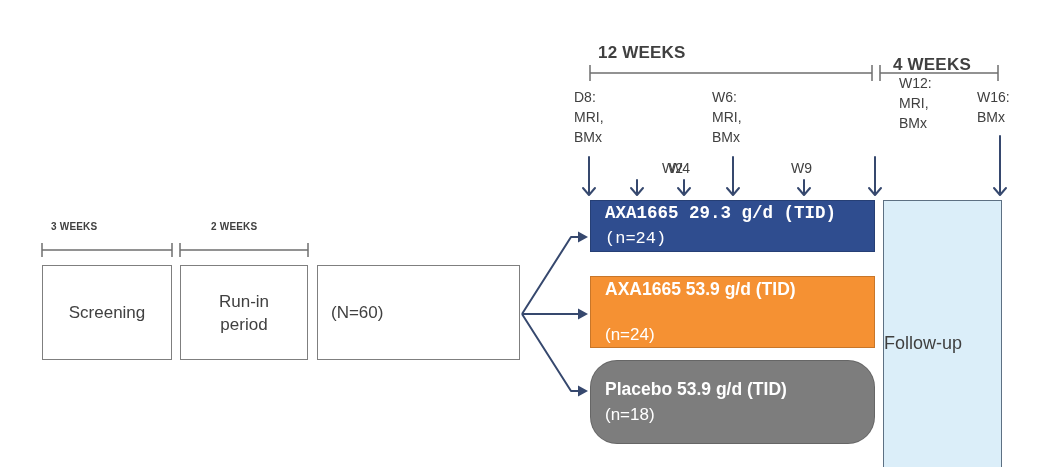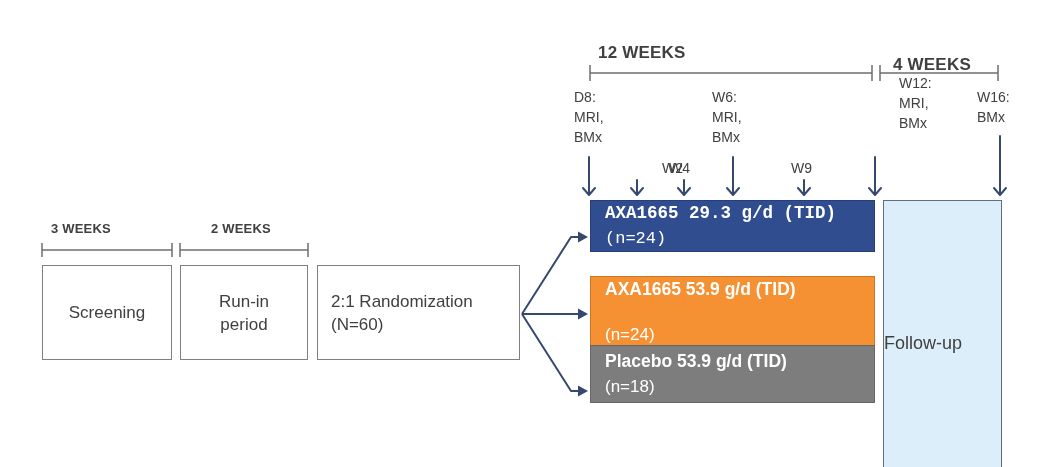--- a/index.html
+++ b/index.html
@@ -4,21 +4,21 @@
 <style>
   html,body{margin:0;padding:0;background:#ffffff;}
   .canvas{
     position:relative;width:1044px;height:467px;background:#ffffff;overflow:hidden;
     font-family:"Liberation Sans","DejaVu Sans",sans-serif;color:#3f3f3f;
   }
   svg.overlay{position:absolute;left:0;top:0;width:1044px;height:467px;}
 
   
   .duration{position:absolute;font-size:17px;font-weight:700;color:#404040;letter-spacing:.2px;white-space:nowrap;}
-  .duration.small{font-size:13px;}
+  .duration.small{font-size:10px;}
 
   
   .tp{position:absolute;font-size:14px;line-height:20px;color:#404040;white-space:nowrap;}
 
   
   .wbox{
     position:absolute;background:#ffffff;border:1px solid #7f7f7f;box-sizing:border-box;
     display:flex;flex-direction:column;justify-content:center;align-items:center;
     font-size:17px;line-height:23px;color:#404040;text-align:center;
   }
@@ -28,21 +28,21 @@
   .arm{
     position:absolute;left:590px;width:285px;box-sizing:border-box;
     display:flex;flex-direction:column;justify-content:center;
     padding-left:14px;color:#ffffff;font-size:17.5px;line-height:25px;
     border:1px solid rgba(0,0,0,0.18);
   }
   .arm .t1{font-weight:700;}
   .arm .t2{font-weight:400;font-size:17px;}
   .arm1{top:200px;height:52px;font-family:Liberation Mono, monospace;}
   .arm2{top:276px;height:72px;justify-content:space-between;}
-  .arm3{top:345px;height:58px;}
+  .arm3{top:360px;height:84px;border-radius:27px;}
 
   
   .fubox{
     position:absolute;left:883px;top:200px;width:119px;height:286px;box-sizing:border-box;
     background:#dbeef9;border:1.5px solid #5d7083;
     display:flex;justify-content:flex-start;align-items:center;
     font-size:18px;color:#3f3f3f;
   }
 </style>
 </head>
@@ -152,21 +152,20 @@
   </div>
 
   <div class="wbox" style="left:42px;top:265px;width:130px;height:95px;">
     <div>Screening</div>
   </div>
   <div class="wbox" style="left:180px;top:265px;width:128px;height:95px;">
     <div>Run-in</div>
     <div>period</div>
   </div>
   <div class="wbox leftalign" style="left:317px;top:265px;width:203px;height:95px;">
-    <div>2:1 Randomization</div>
     <div>(N=60)</div>
   </div>
 
   <div class="arm arm1" style="background-color: rgb(47, 77, 143);">
     <div class="t1">AXA1665 29.3 g/d (TID)</div>
     <div class="t2">(n=24)</div>
   </div>
   <div class="arm arm2" style="background-color: rgb(245, 145, 51);">
     <div class="t1">AXA1665 53.9 g/d (TID)</div>
     <div class="t2">(n=24)</div>

